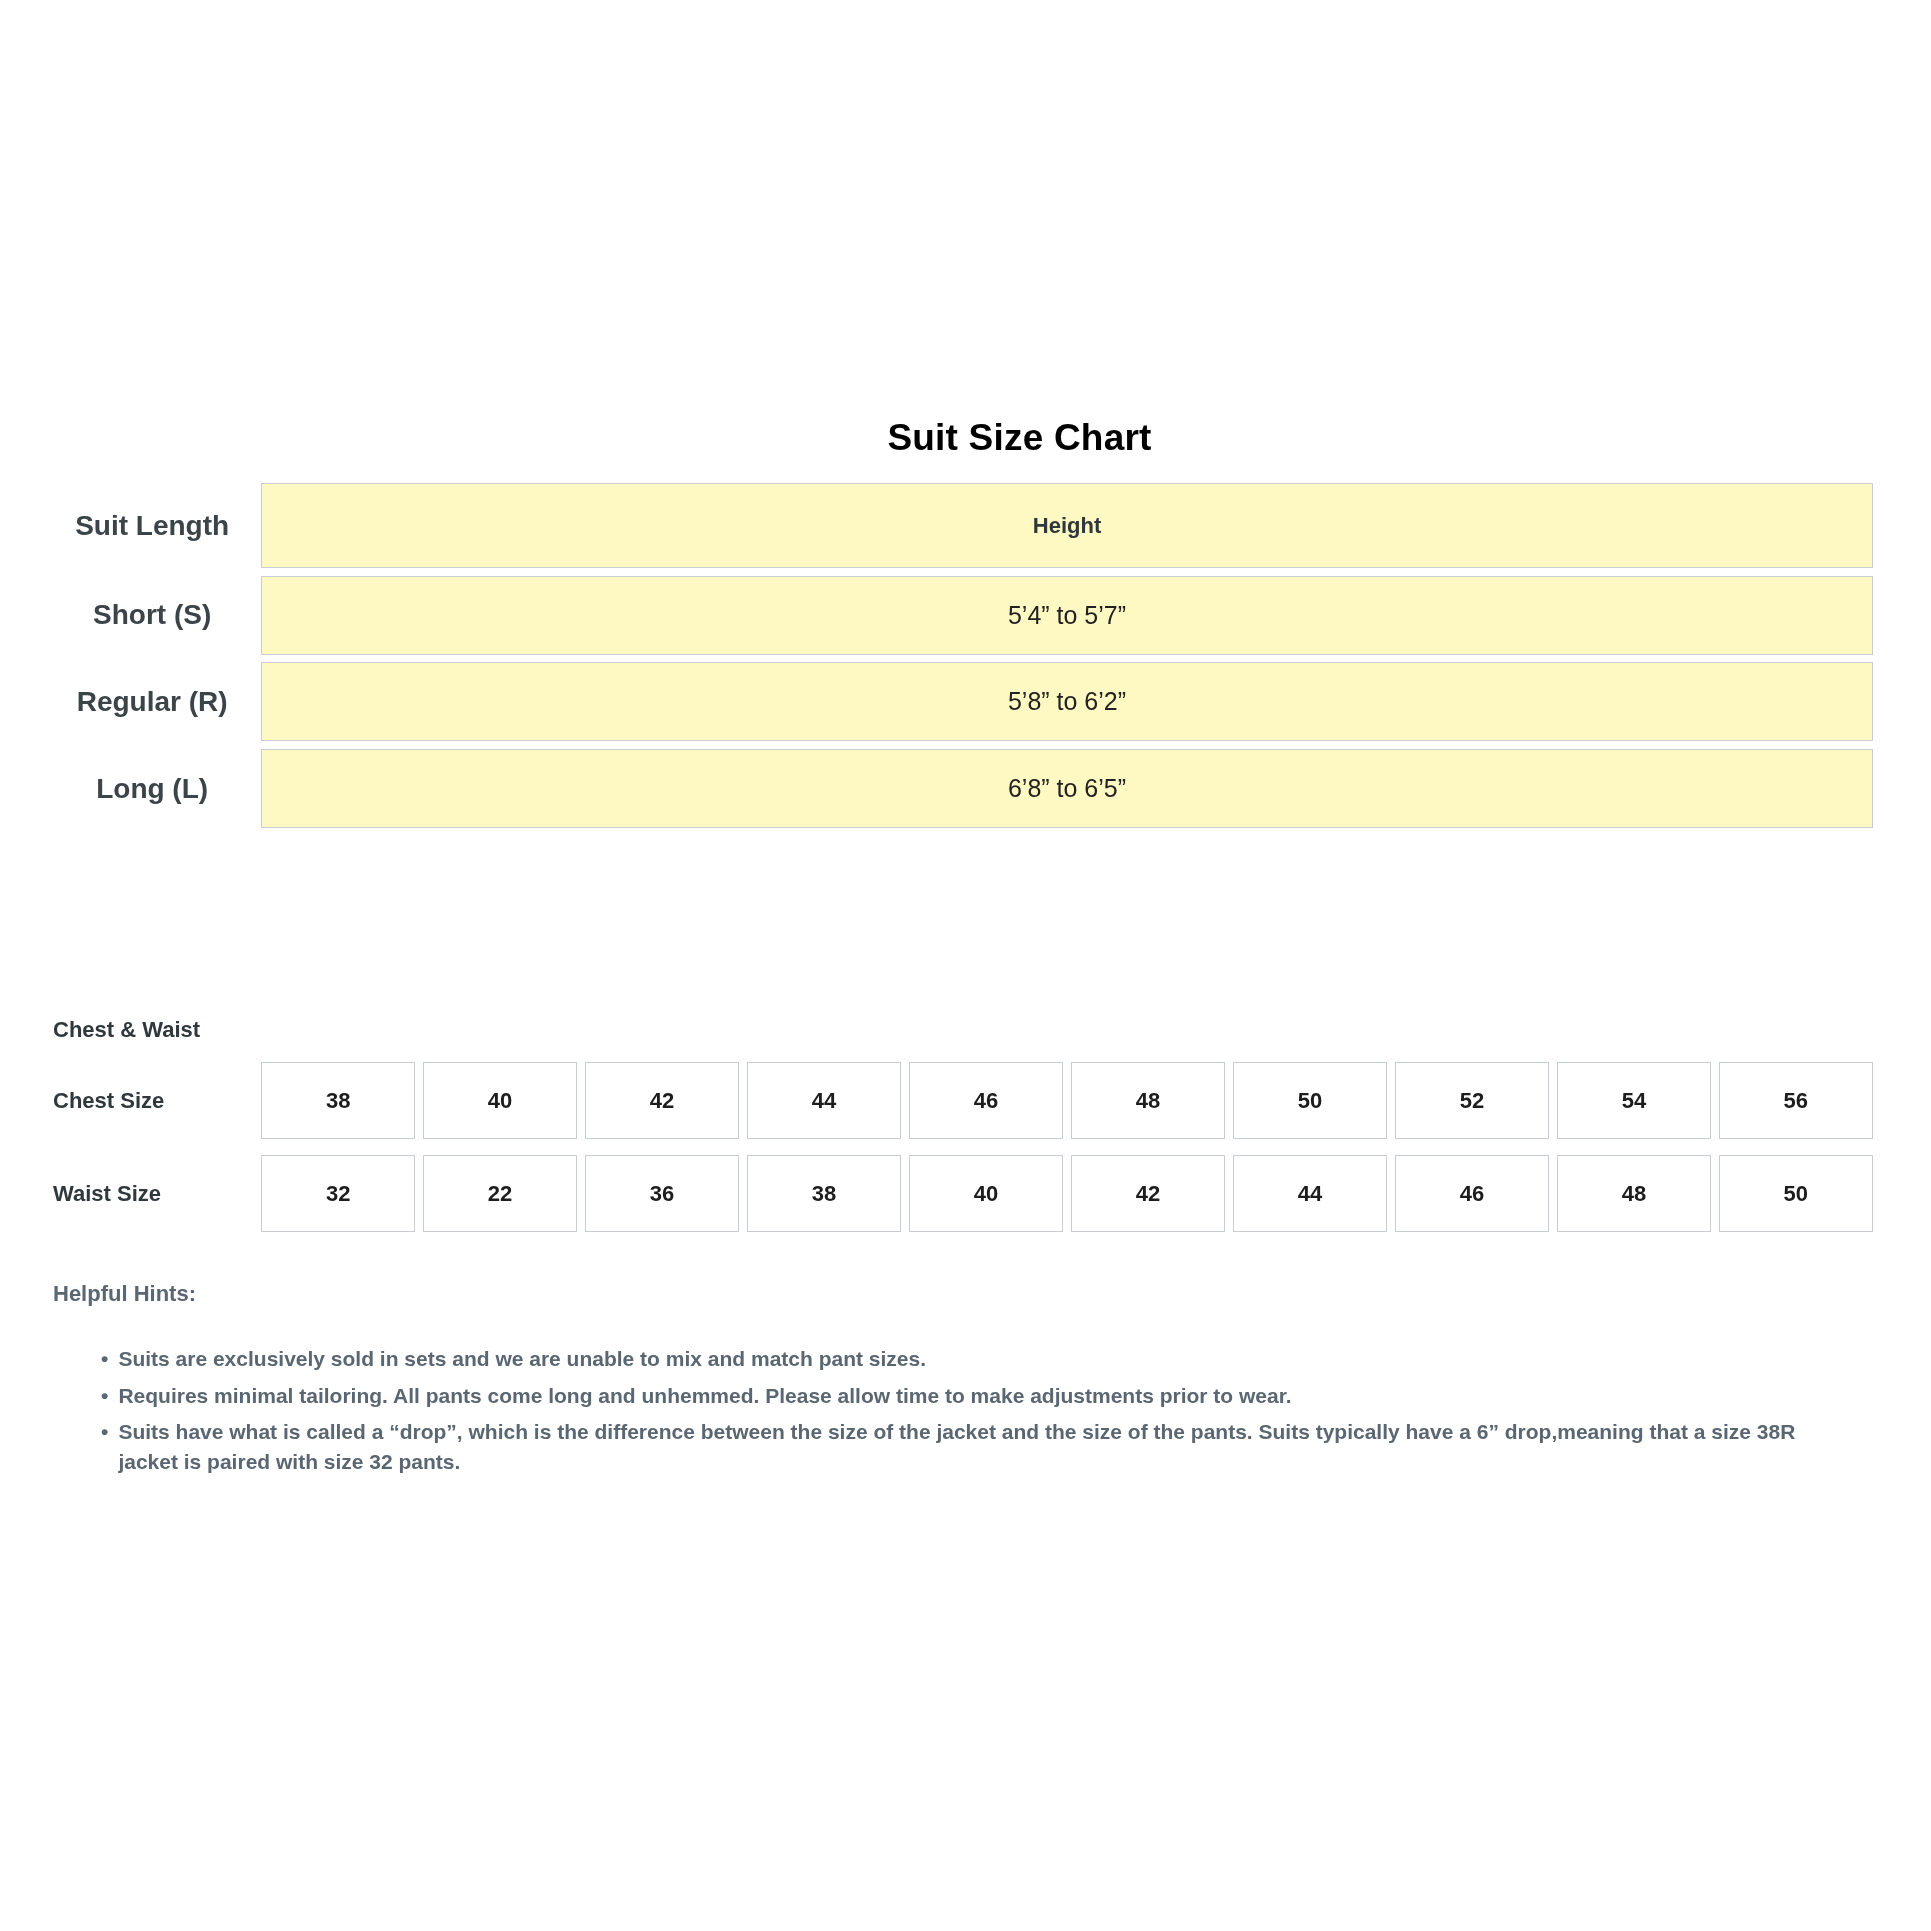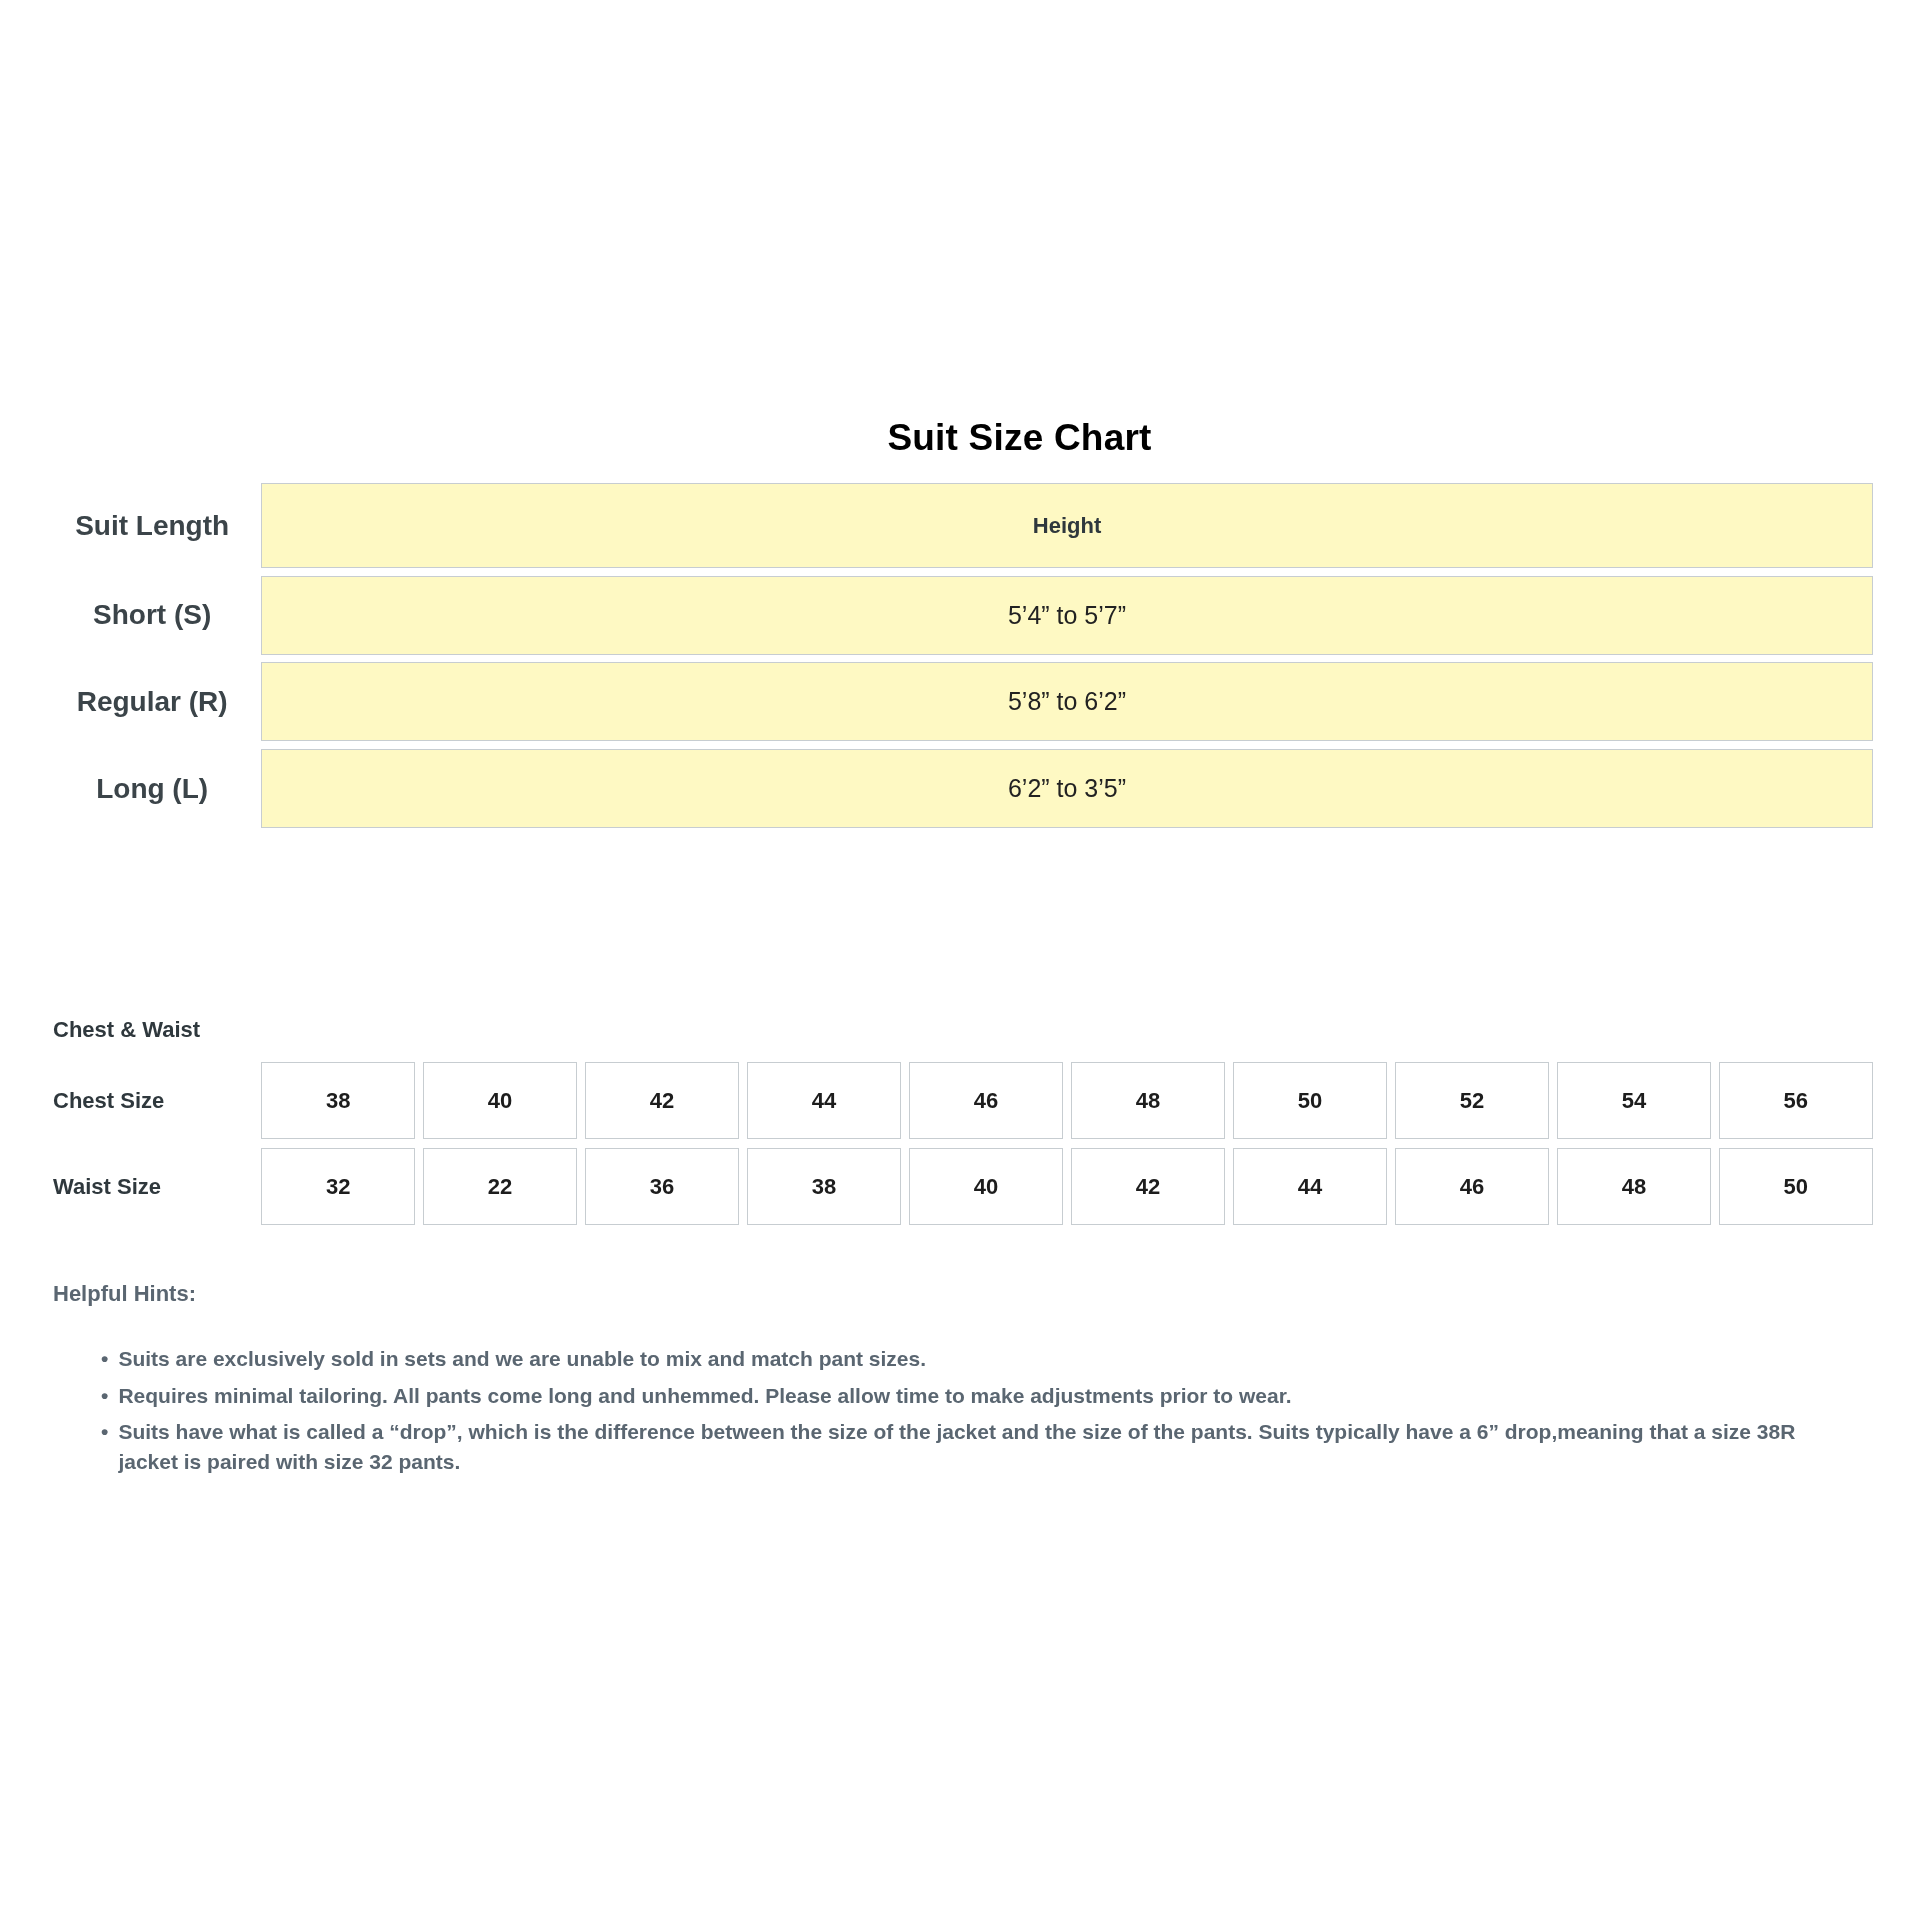--- a/index.html
+++ b/index.html
@@ -95,21 +95,21 @@
   }
   .cw-table {
     position: absolute;
     left: 53px;
     top: 1062px;
     width: 1820px;
   }
   .cw-row {
     display: flex;
     align-items: stretch;
-    margin-bottom: 9px;
+    margin-bottom: 16px;
   }
   .cw-label {
     width: 208px;
     min-height: 77px;
     display: flex;
     align-items: center;
     font-size: 22px;
     font-weight: bold;
     color: #2f383d;
     box-sizing: border-box;
@@ -185,21 +185,21 @@
       <div class="length-cell">5’4” to 5’7”</div>
     </div>
 
     <div class="length-row">
       <div class="length-label">Regular (R)</div>
       <div class="length-cell">5’8” to 6’2”</div>
     </div>
 
     <div class="length-row">
       <div class="length-label">Long (L)</div>
-      <div class="length-cell">6’2” to 3’5”</div>
+      <div class="length-cell">6’8” to 6’5”</div>
     </div>
 
   </div>
 
   <div class="cw-heading">Chest &amp; Waist</div>
 
   <div class="cw-table">
 
     <div class="cw-row">
       <div class="cw-label">Chest Size</div>

